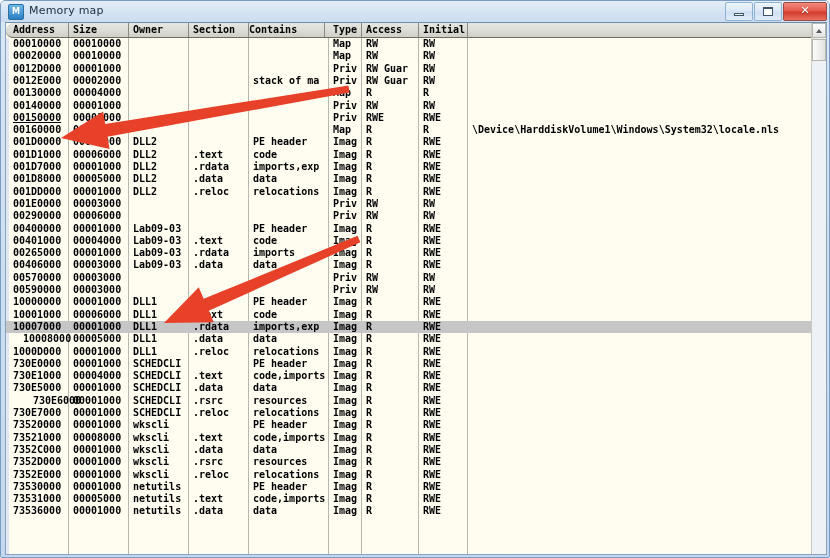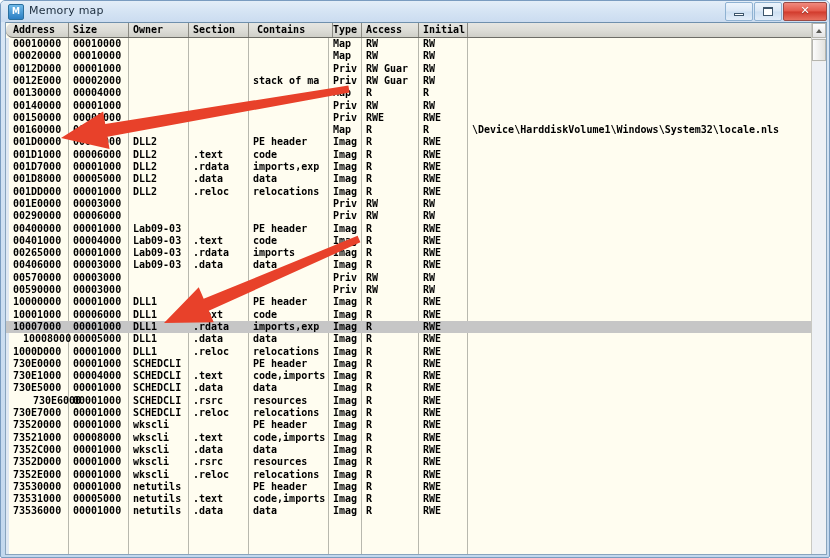--- a/index.html
+++ b/index.html
@@ -269,21 +269,21 @@
 
     <div id="grid">
 
       <div id="leftstrip"></div>
 
       <div id="header">
           <div class="hcell" style="left: 3px; width: 60px;">Address</div>
           <div class="hcell" style="left: 63px; width: 60px;">Size</div>
           <div class="hcell" style="left: 123px; width: 60px;">Owner</div>
           <div class="hcell" style="left: 183px; width: 60px;">Section</div>
-          <div class="hcell" style="left: 247px; width: 80px;">Contains</div>
+          <div class="hcell" style="left: 239px; width: 80px;">Contains</div>
           <div class="hcell" style="left: 323px; width: 33px;">Type</div>
           <div class="hcell" style="left: 356px; width: 57px;">Access</div>
           <div class="hcell" style="left: 413px; width: 49px;">Initial</div>
         </div>
 
       <div id="vlines">
           <div class="vline" style="left: 62px; top: 15px;"></div>
           <div class="vline" style="left: 122px; top: 15px;"></div>
           <div class="vline" style="left: 182px; top: 15px;"></div>
           <div class="vline" style="left: 242px; top: 15px;"></div>
@@ -354,21 +354,21 @@
             <div class="cell" style="left: 63px; width: 60px;">00001000</div>
             <div class="cell" style="left: 123px; width: 60px;"></div>
             <div class="cell" style="left: 183px; width: 60px;"></div>
             <div class="cell" style="left: 243px; width: 80px;"></div>
             <div class="cell" style="left: 323px; width: 33px;">Priv</div>
             <div class="cell" style="left: 356px; width: 57px;">RW</div>
             <div class="cell" style="left: 413px; width: 49px;">RW</div>
             <div class="cell" style="left: 462px; width: 343px;"></div>
           </div>
           <div class="row" style="top: 73.8px;">
-            <div class="cell" style="left: 3px; width: 60px;">00150000</div>
+            <div class="cell" style="left: 3px; width: 60px; text-decoration: underline;">00150000</div>
             <div class="cell" style="left: 63px; width: 60px;">00001000</div>
             <div class="cell" style="left: 123px; width: 60px;"></div>
             <div class="cell" style="left: 183px; width: 60px;"></div>
             <div class="cell" style="left: 243px; width: 80px;"></div>
             <div class="cell" style="left: 323px; width: 33px;">Priv</div>
             <div class="cell" style="left: 356px; width: 57px;">RWE</div>
             <div class="cell" style="left: 413px; width: 49px;">RWE</div>
             <div class="cell" style="left: 462px; width: 343px;"></div>
           </div>
           <div class="row" style="top: 86.1px;">

